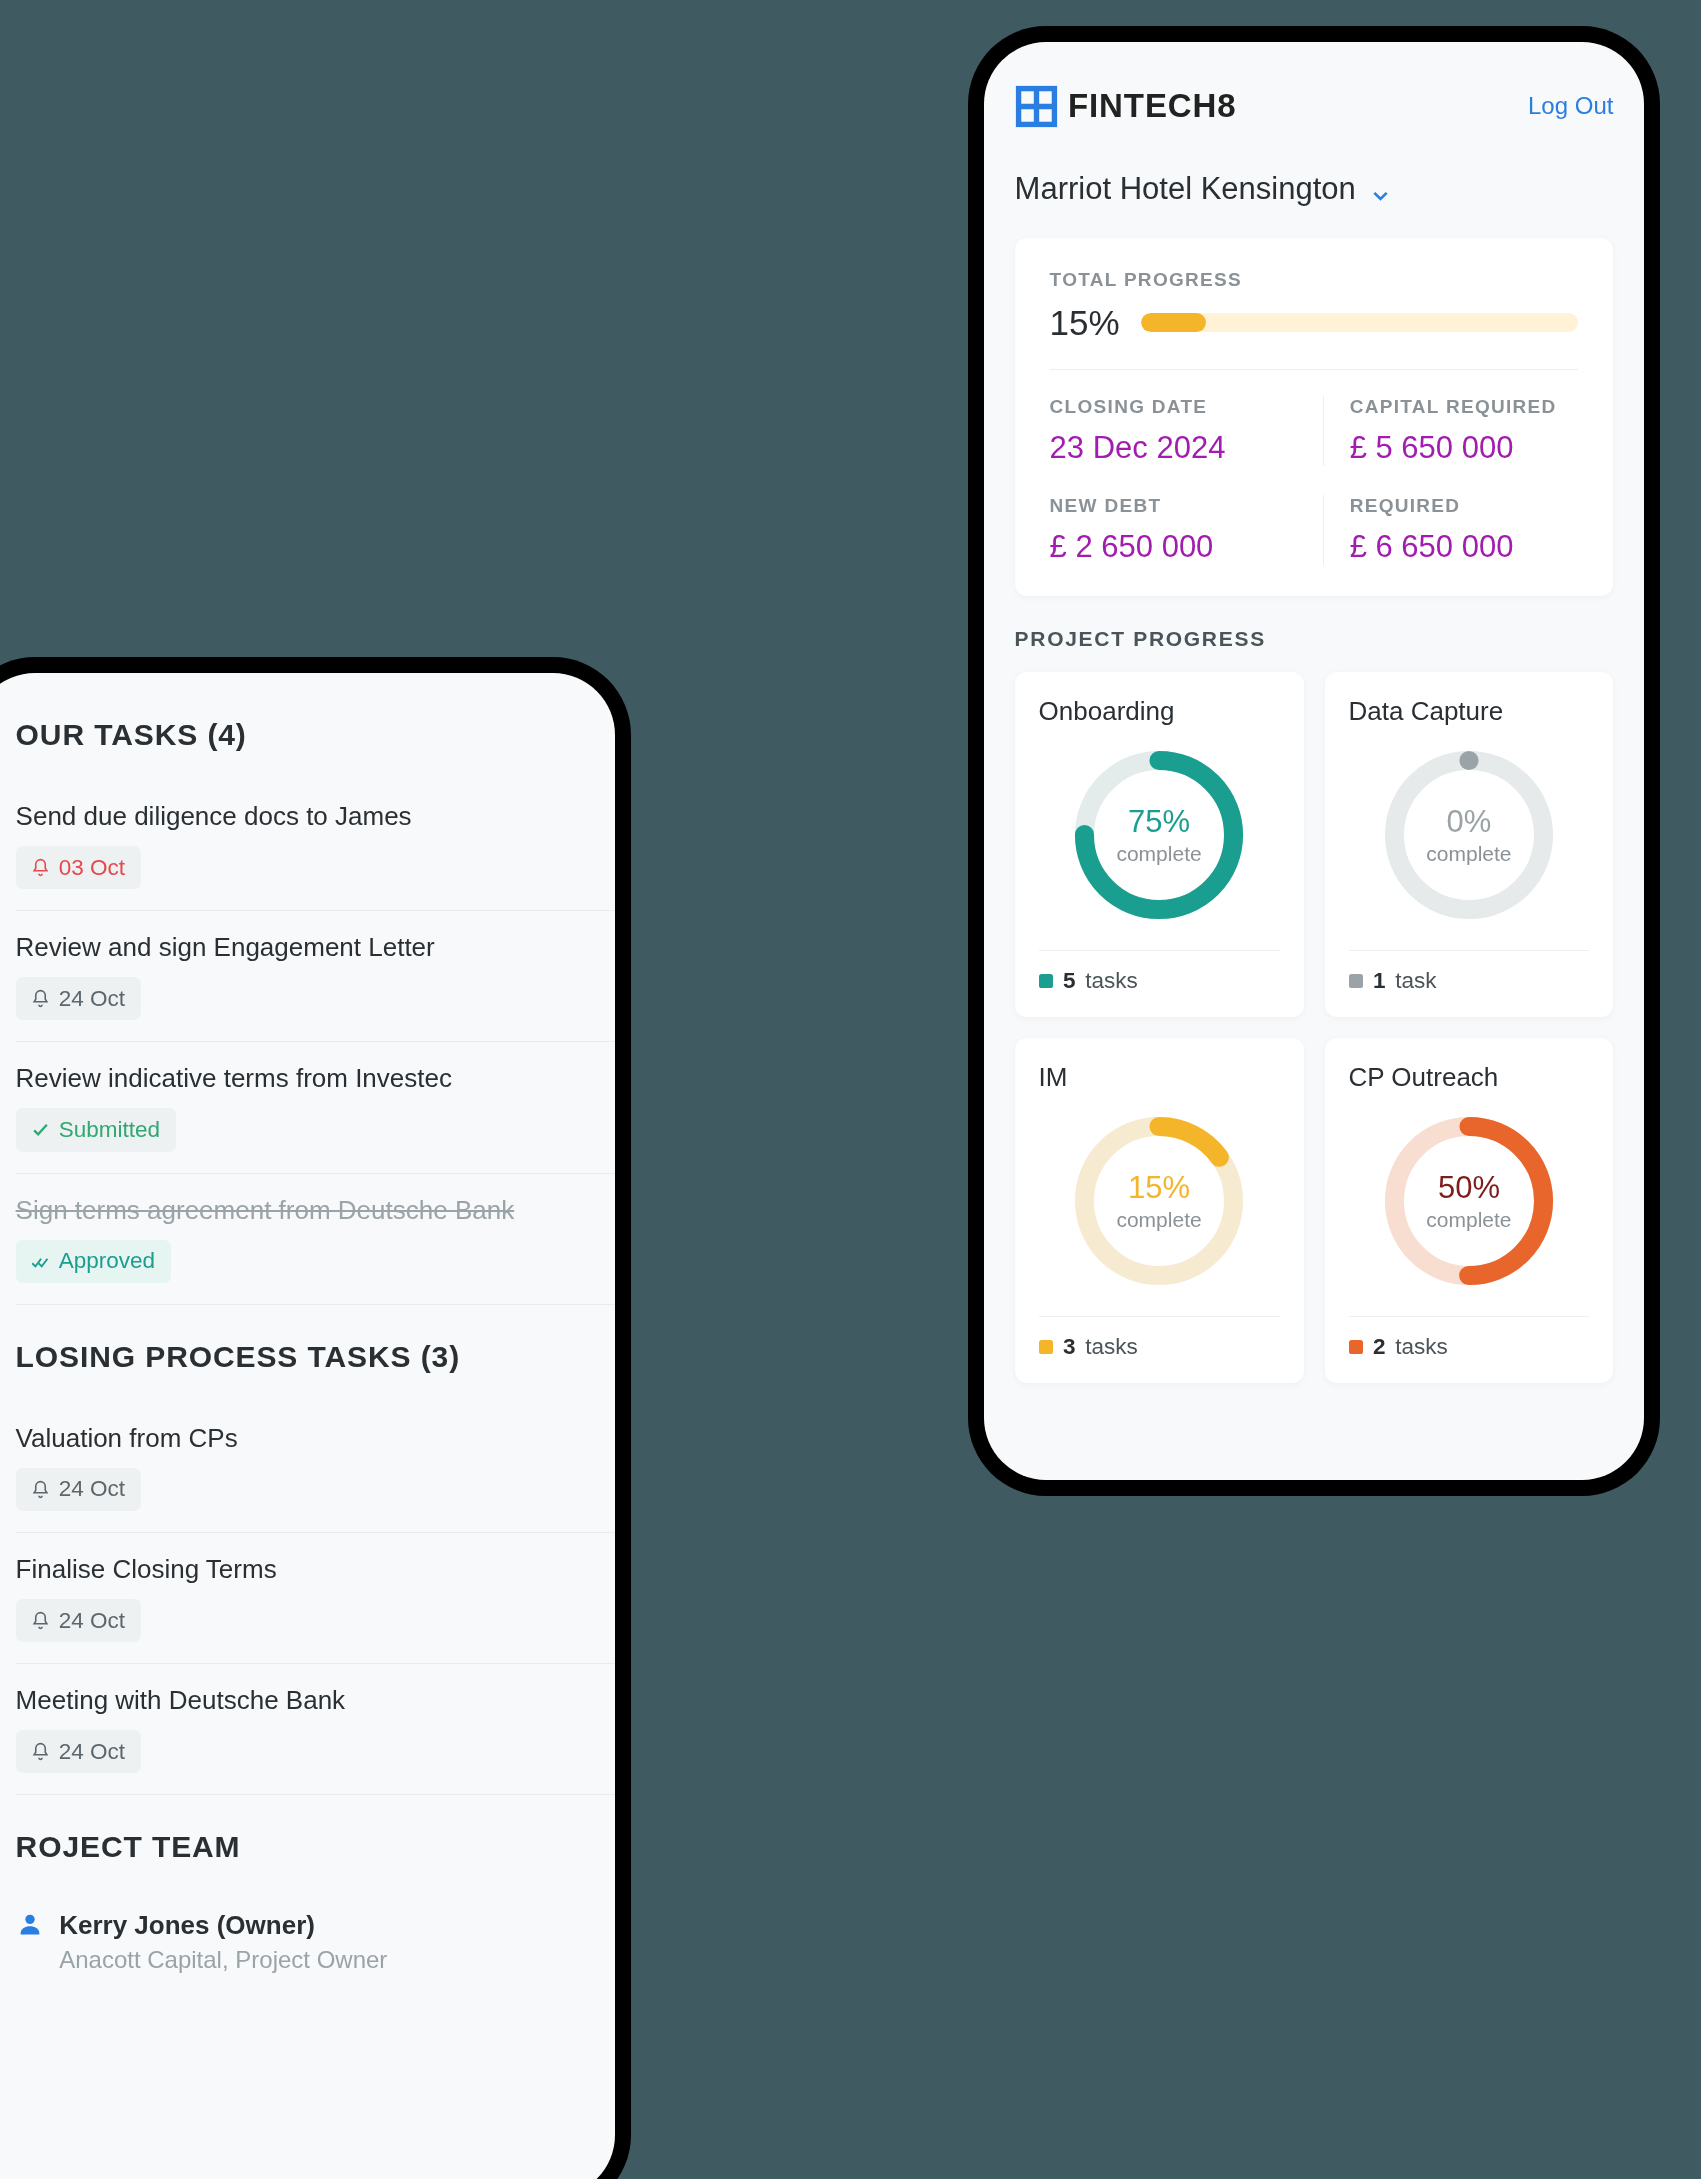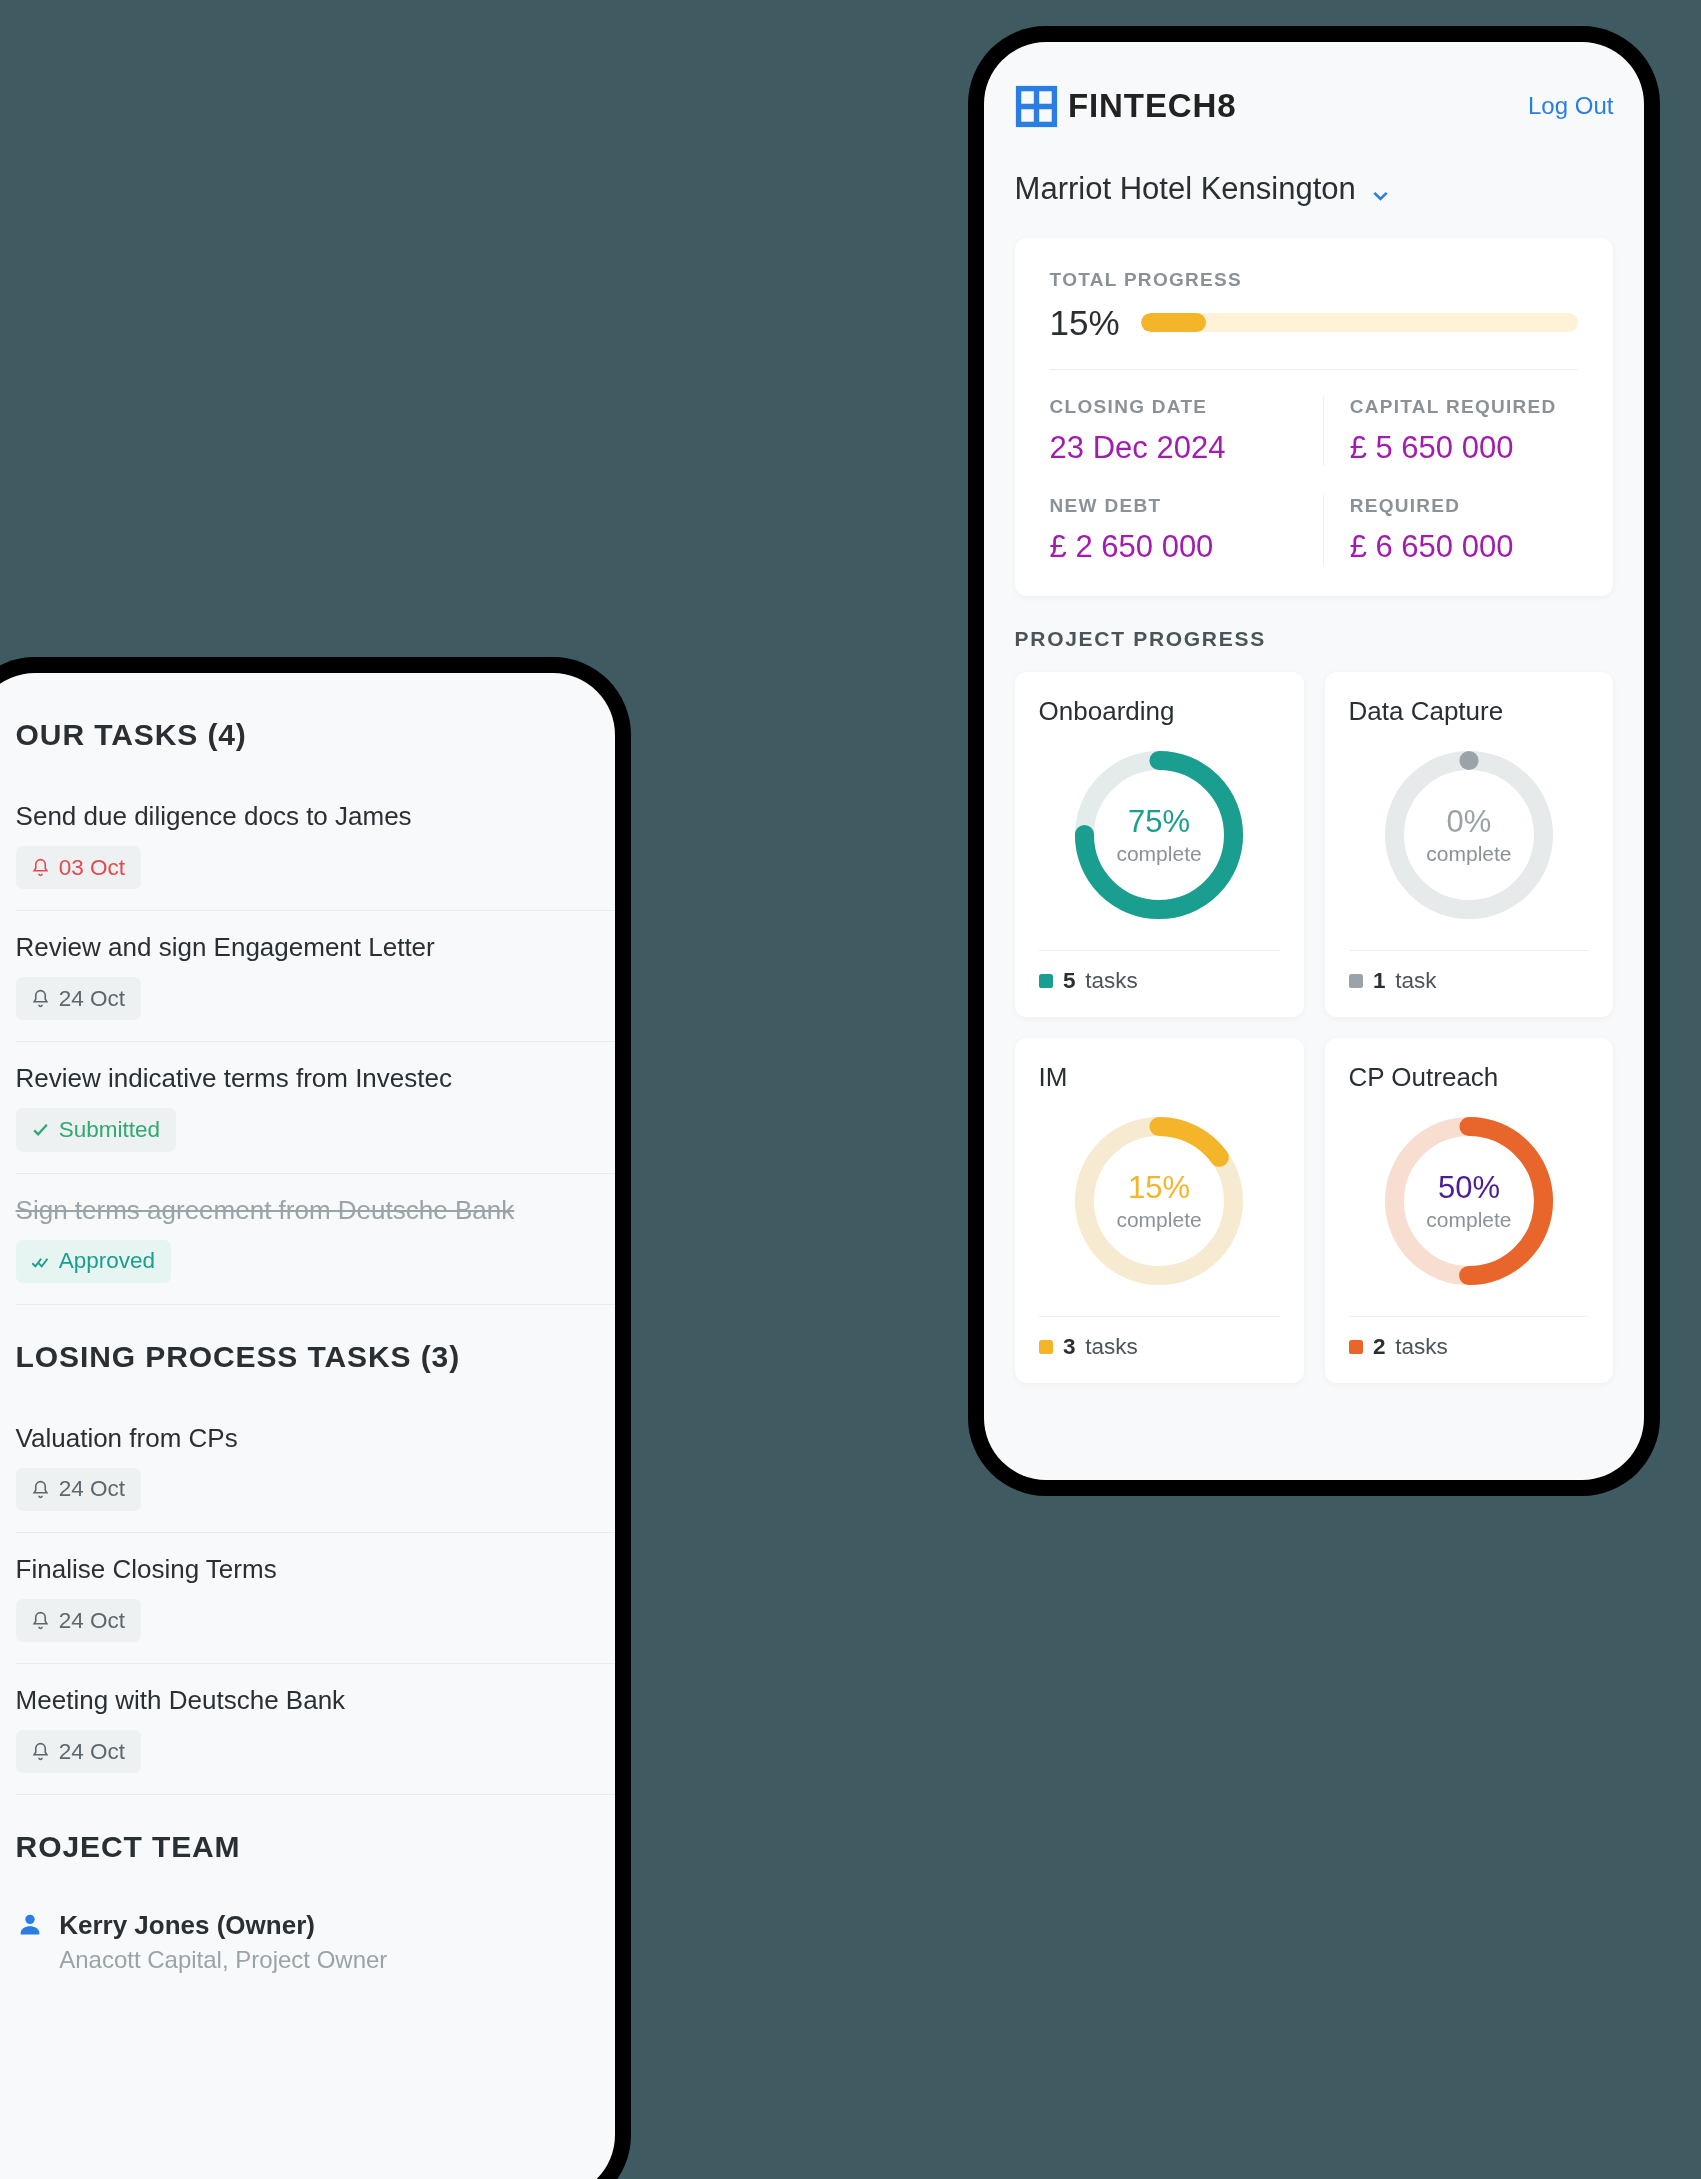--- a/index.html
+++ b/index.html
@@ -330,21 +330,21 @@
               <span class="pp-tasks"><b>3</b> <span>tasks</span></span>
             </div>
           </div>
           <div class="pp-card">
             <div class="pp-title">CP Outreach</div>
             <div class="donut-wrap">
               <div class="donut"><svg viewBox="0 0 210 210">
                   <circle cx="105" cy="105" r="86" fill="none" stroke="#f8ddd1" stroke-width="22"></circle>
                   <circle cx="105" cy="105" r="86" fill="none" stroke="#e8662c" stroke-width="22" stroke-linecap="round" stroke-dasharray="270.1769682087222 540.3539364174444"></circle>
                 </svg><div class="donut-center">
-                  <div class="donut-pct" style="color: #4c1d95;">50%</div>
+                  <div class="donut-pct" style="color: #7f1d1d;">50%</div>
                   <div class="donut-lbl">complete</div>
                 </div></div>
             </div>
             <div class="pp-footer">
               <span class="sq" style="background: rgb(232, 102, 44);"></span>
               <span class="pp-tasks"><b>2</b> <span>tasks</span></span>
             </div>
           </div>
         </div>
 

